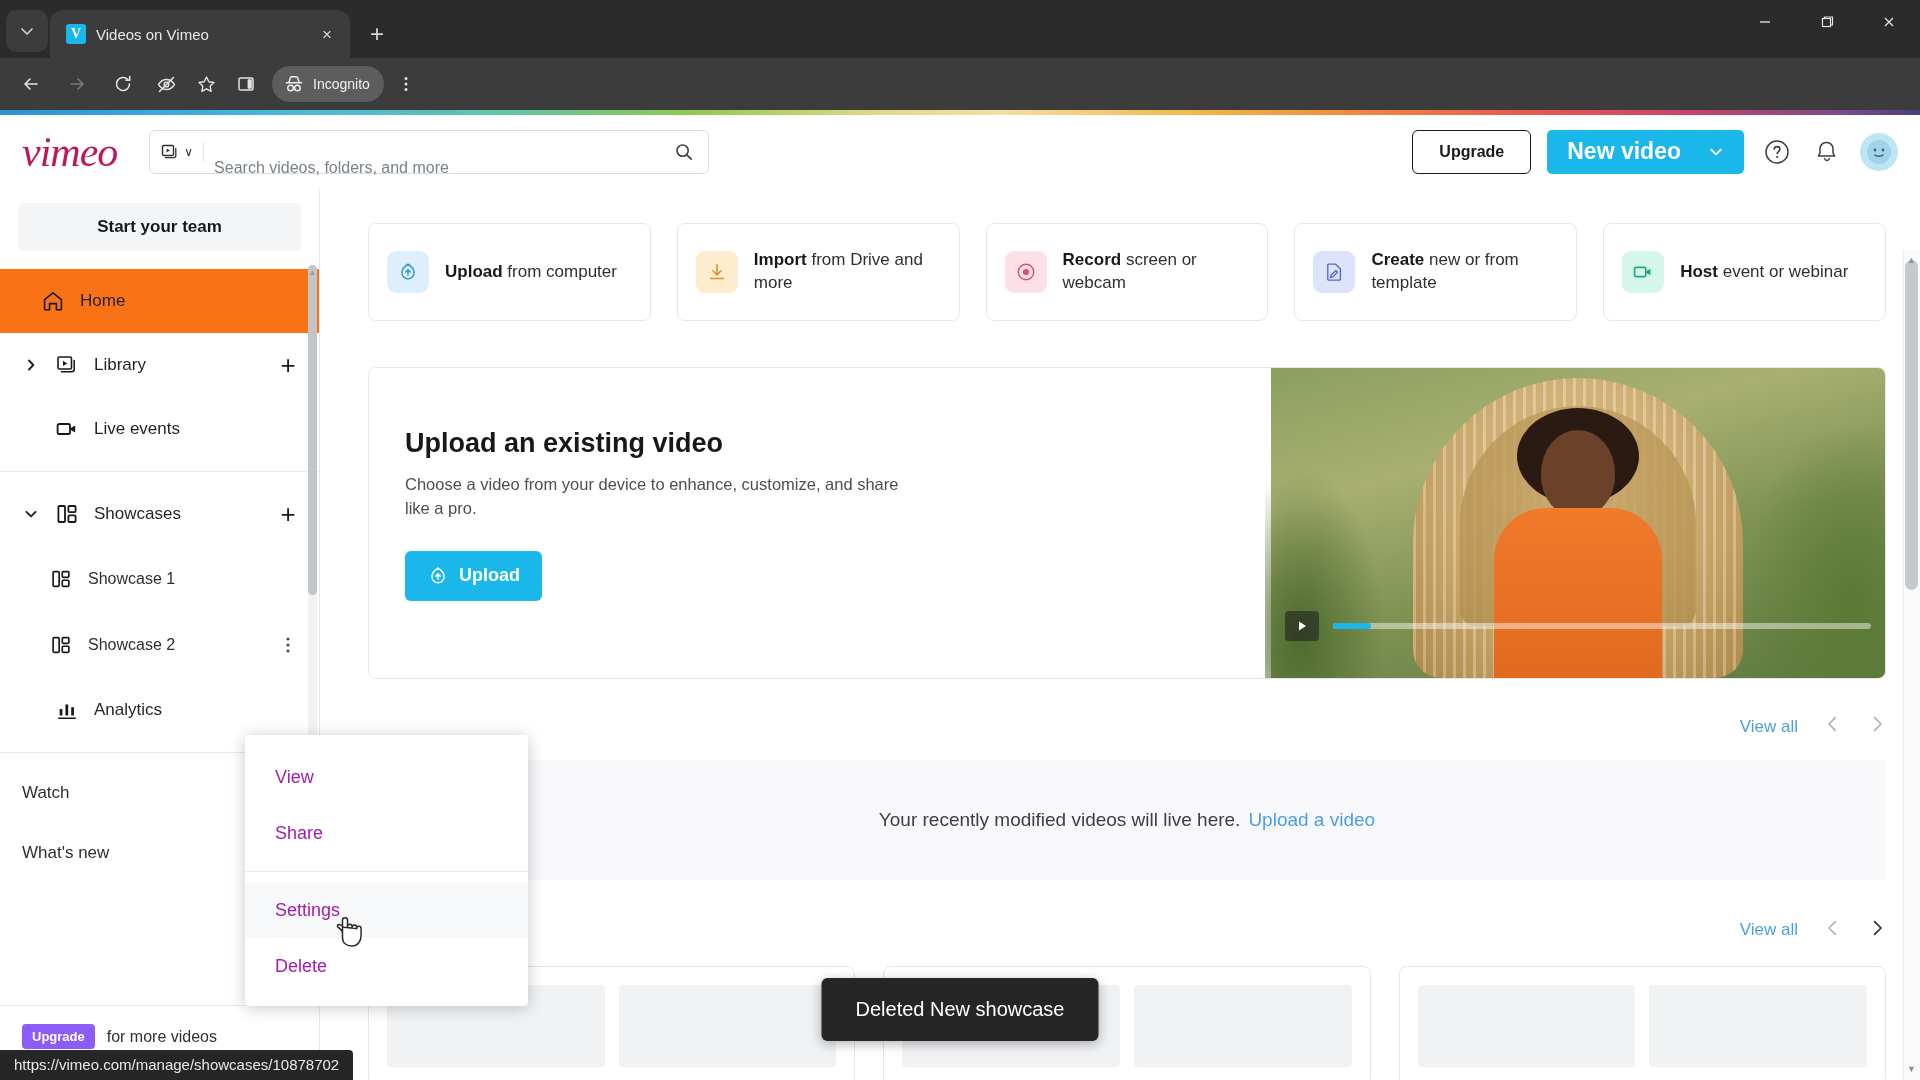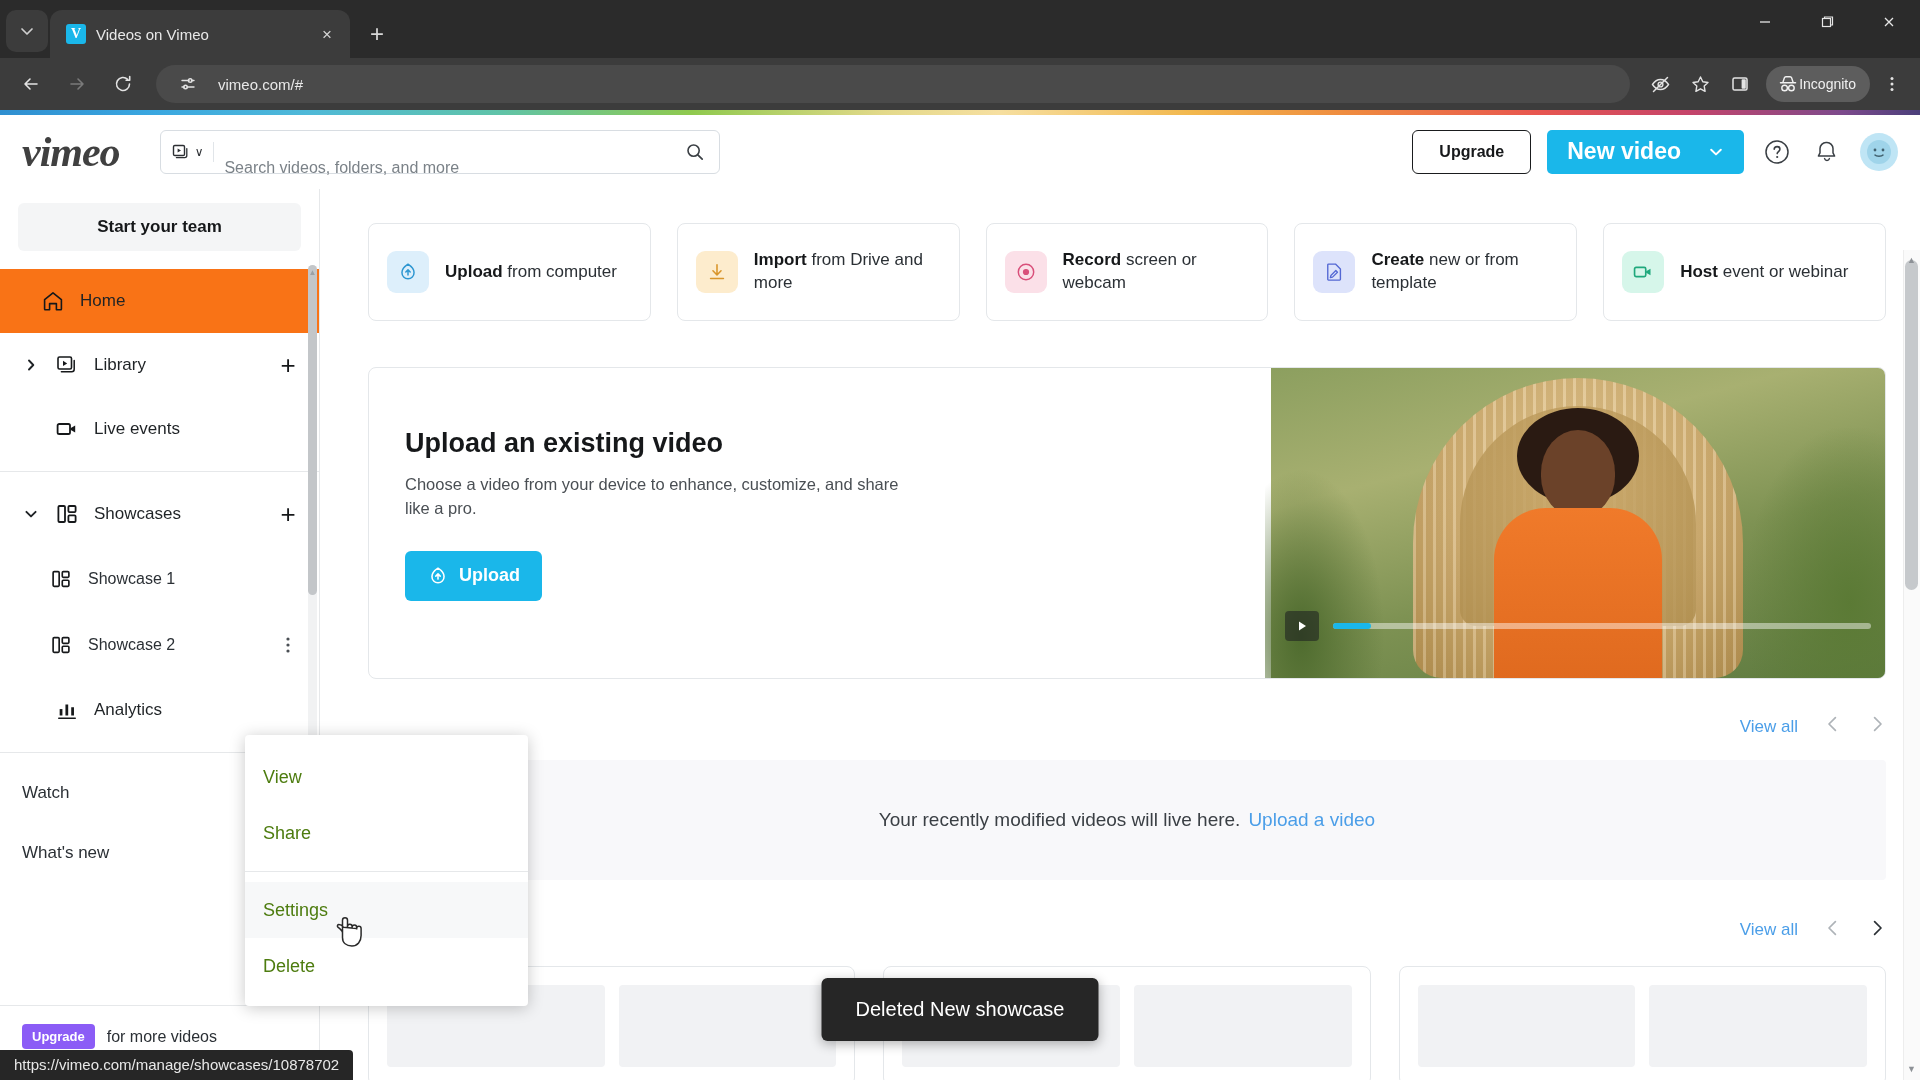--- a/index.html
+++ b/index.html
@@ -103,21 +103,21 @@
   }
   .omnibox-url { color: #e8e8e8; font-size: 15px; }
   .tb-icon {
     width: 36px; height: 36px; border-radius: 50%;
     display: flex; align-items: center; justify-content: center;
     color: #e3e3e3; flex: none;
   }
   .incognito-pill {
     height: 36px; border-radius: 18px;
     background: #5d5d5d;
-    display: flex; align-items: center; 
+    display: flex; align-items: center; gap: 8px;
     padding: 0 14px 0 11px;
     color: #f1f1f1; font-size: 14px;
     margin-left: 4px;
   }
 
   
   .page {
     position: absolute;
     top: 110px; left: 0;
     width: 1920px; height: 970px;
@@ -137,24 +137,24 @@
     height: 74px;
     display: flex; align-items: center;
     padding: 0 22px 0 20px;
     background: #fff;
     border-bottom: 1px solid #fff;
   }
   .vlogo {
     font-family: "Liberation Serif", serif;
     font-size: 42px;
     font-style: italic;
-    font-weight: 700;
-    color: #404040;
+    font-weight: 400;
+    color: #be185d;
     letter-spacing: -1px;
-    margin-right: 40px;
+    margin-right: 32px;
     padding-left: 2px;
   }
   .searchbox {
     width: 560px; height: 44px;
     border: 1px solid #d8dde2;
     border-radius: 6px;
     display: flex; align-items: center;
     padding: 0 14px 0 10px;
     gap: 10px;
   }
@@ -482,22 +482,22 @@
     width: 283px;
     background: #fff;
     border-radius: 4px;
     box-shadow: 0 2px 16px rgba(0,0,0,0.22);
     padding: 14px 0 12px 0;
     z-index: 60;
   }
   .ctx-item {
     height: 56px;
     display: flex; align-items: center;
-    padding: 0 18px;
-    font-size: 18px; color: #4d7c0f;
+    padding: 0 30px;
+    font-size: 18px; color: #a21caf;
   }
   .ctx-item.hovered { background: #f7f8f9; }
   .ctx-sep { height: 1px; background: #e6e8ea; margin: 10px 0; }
 
   .cursor {
     position: absolute;
     left: 334px; top: 914px;
     z-index: 80;
     pointer-events: none;
   }
@@ -595,30 +595,20 @@
     <div class="nav-btn disabled">
       <svg width="20" height="20" viewBox="0 0 20 20">
           <path d="M4 10h12M11 5l5 5-5 5" stroke="currentColor" stroke-width="1.6" fill="none" stroke-linecap="round" stroke-linejoin="round"></path>
         </svg>
     </div>
     <div class="nav-btn">
       <svg width="20" height="20" viewBox="0 0 20 20">
           <path d="M16.5 10a6.5 6.5 0 1 1-1.9-4.6" stroke="currentColor" stroke-width="1.6" fill="none" stroke-linecap="round"></path>
           <path d="M16.7 2.6v3.6h-3.6" stroke="currentColor" stroke-width="1.6" fill="none" stroke-linecap="round" stroke-linejoin="round"></path>
         </svg>
-    </div>
-    <div class="omnibox">
-      <span class="tb-icon">
-        <svg width="18" height="18" viewBox="0 0 18 18">
-            <path d="M3 5.5h7M12.5 5.5h2.5M3 12h2.5M8 12h7" stroke="currentColor" stroke-width="1.4" stroke-linecap="round"></path>
-            <circle cx="11.2" cy="5.5" r="1.8" stroke="currentColor" stroke-width="1.4" fill="none"></circle>
-            <circle cx="6.5" cy="12" r="1.8" stroke="currentColor" stroke-width="1.4" fill="none"></circle>
-          </svg>
-      </span>
-      <span class="omnibox-url">vimeo.com/#</span>
     </div>
     <div class="tb-icon">
       <svg width="21" height="21" viewBox="0 0 21 21">
           <path d="M2.5 10.5S5.7 5.5 10.5 5.5s8 5 8 5-3.2 5-8 5-8-5-8-5z" stroke="currentColor" stroke-width="1.4" fill="none"></path>
           <circle cx="10.5" cy="10.5" r="2.4" stroke="currentColor" stroke-width="1.4" fill="none"></circle>
           <path d="M3.5 17.5L17.5 3.5" stroke="currentColor" stroke-width="1.5" stroke-linecap="round"></path>
         </svg>
     </div>
     <div class="tb-icon">
       <svg width="21" height="21" viewBox="0 0 21 21">

